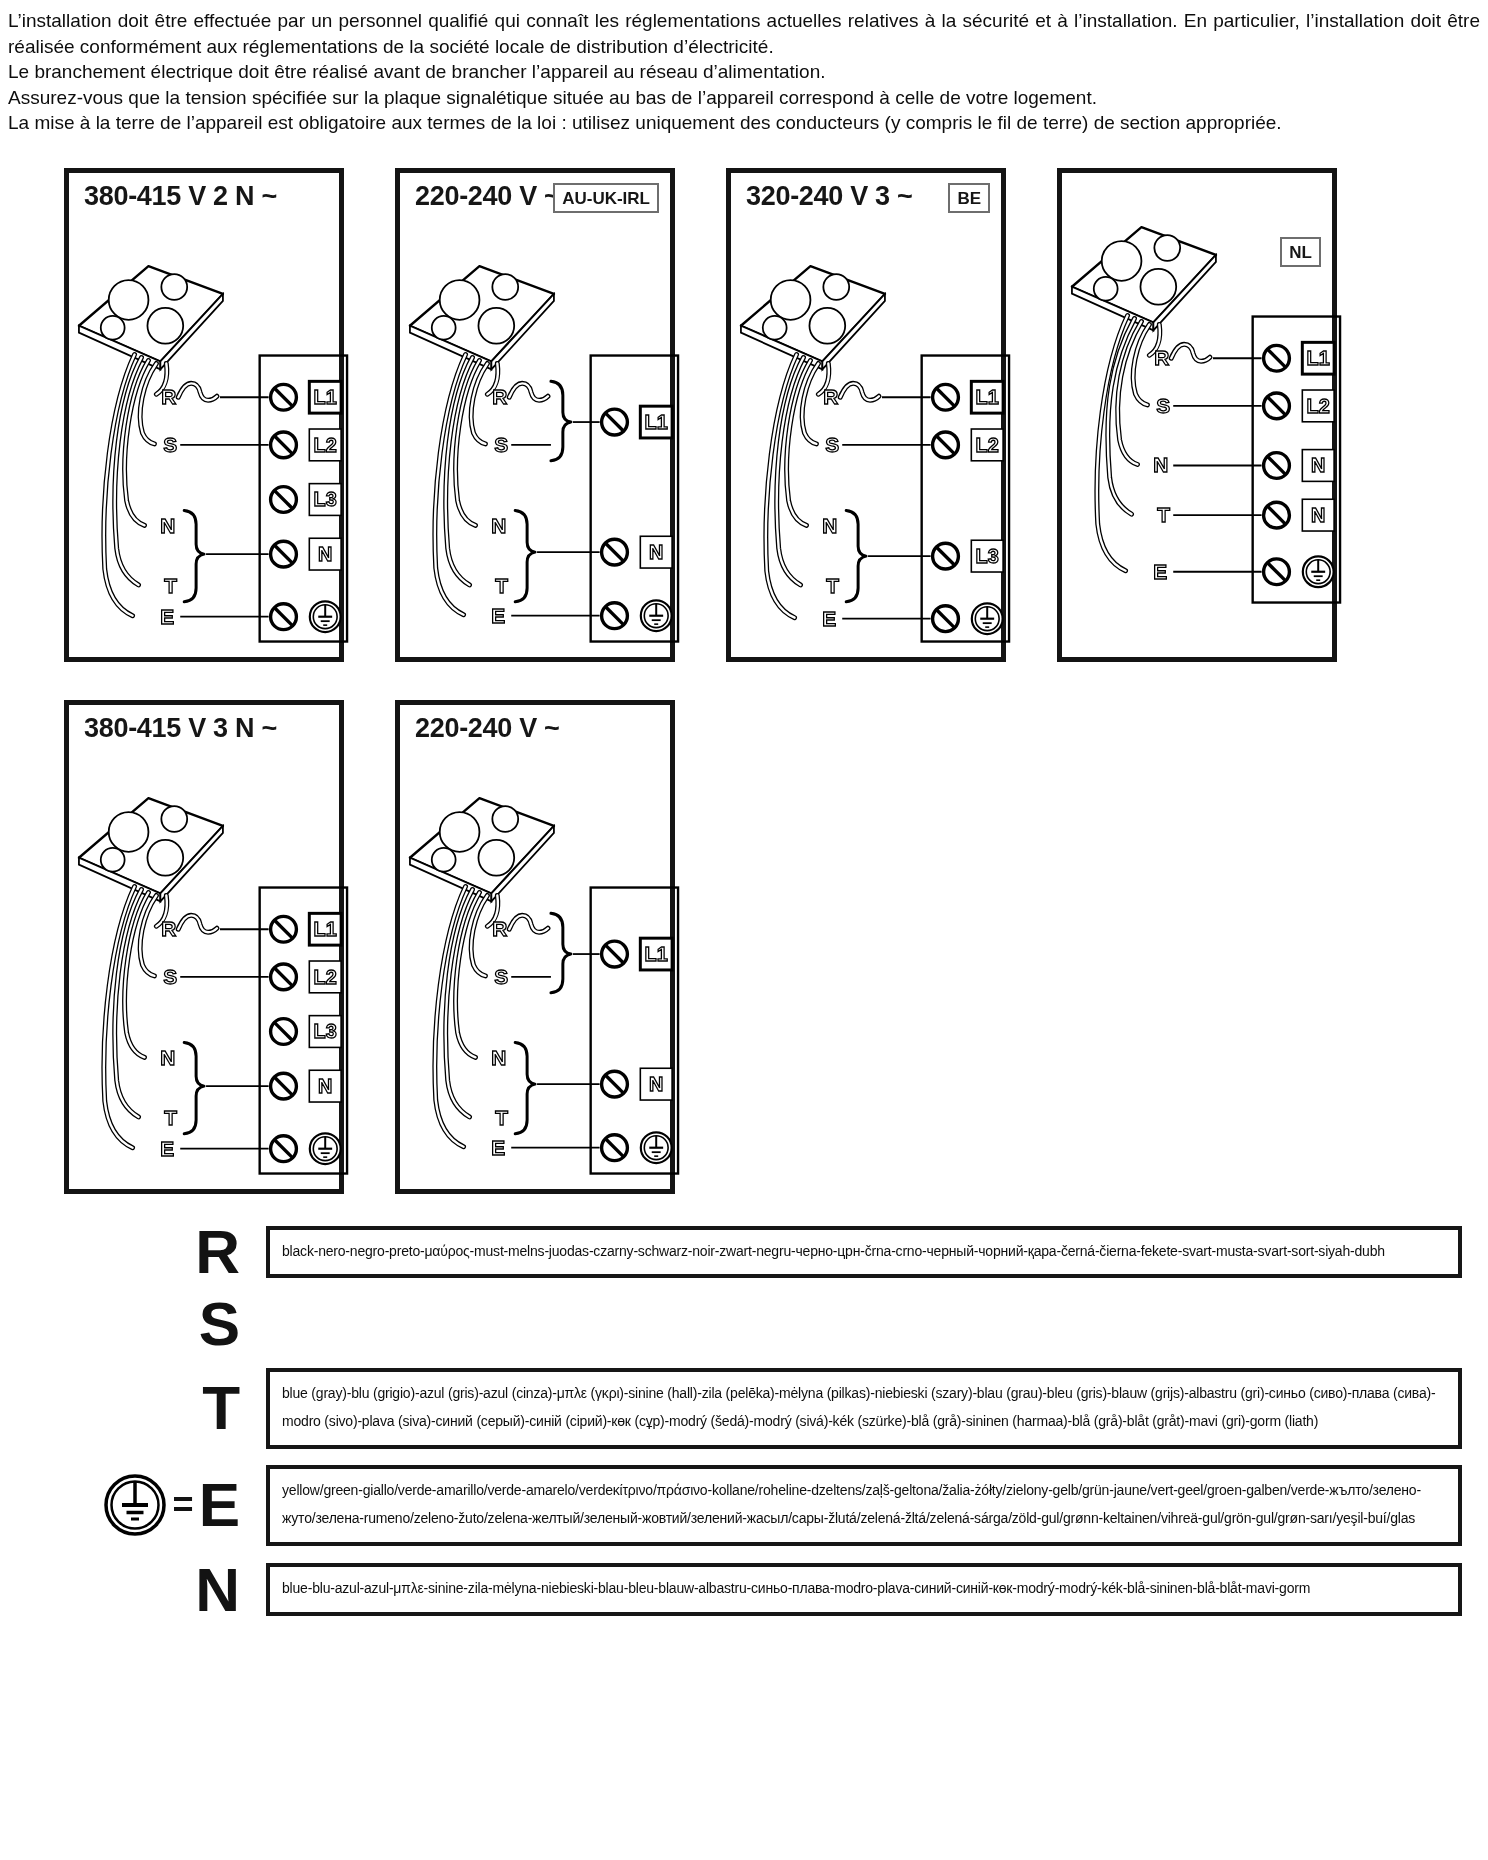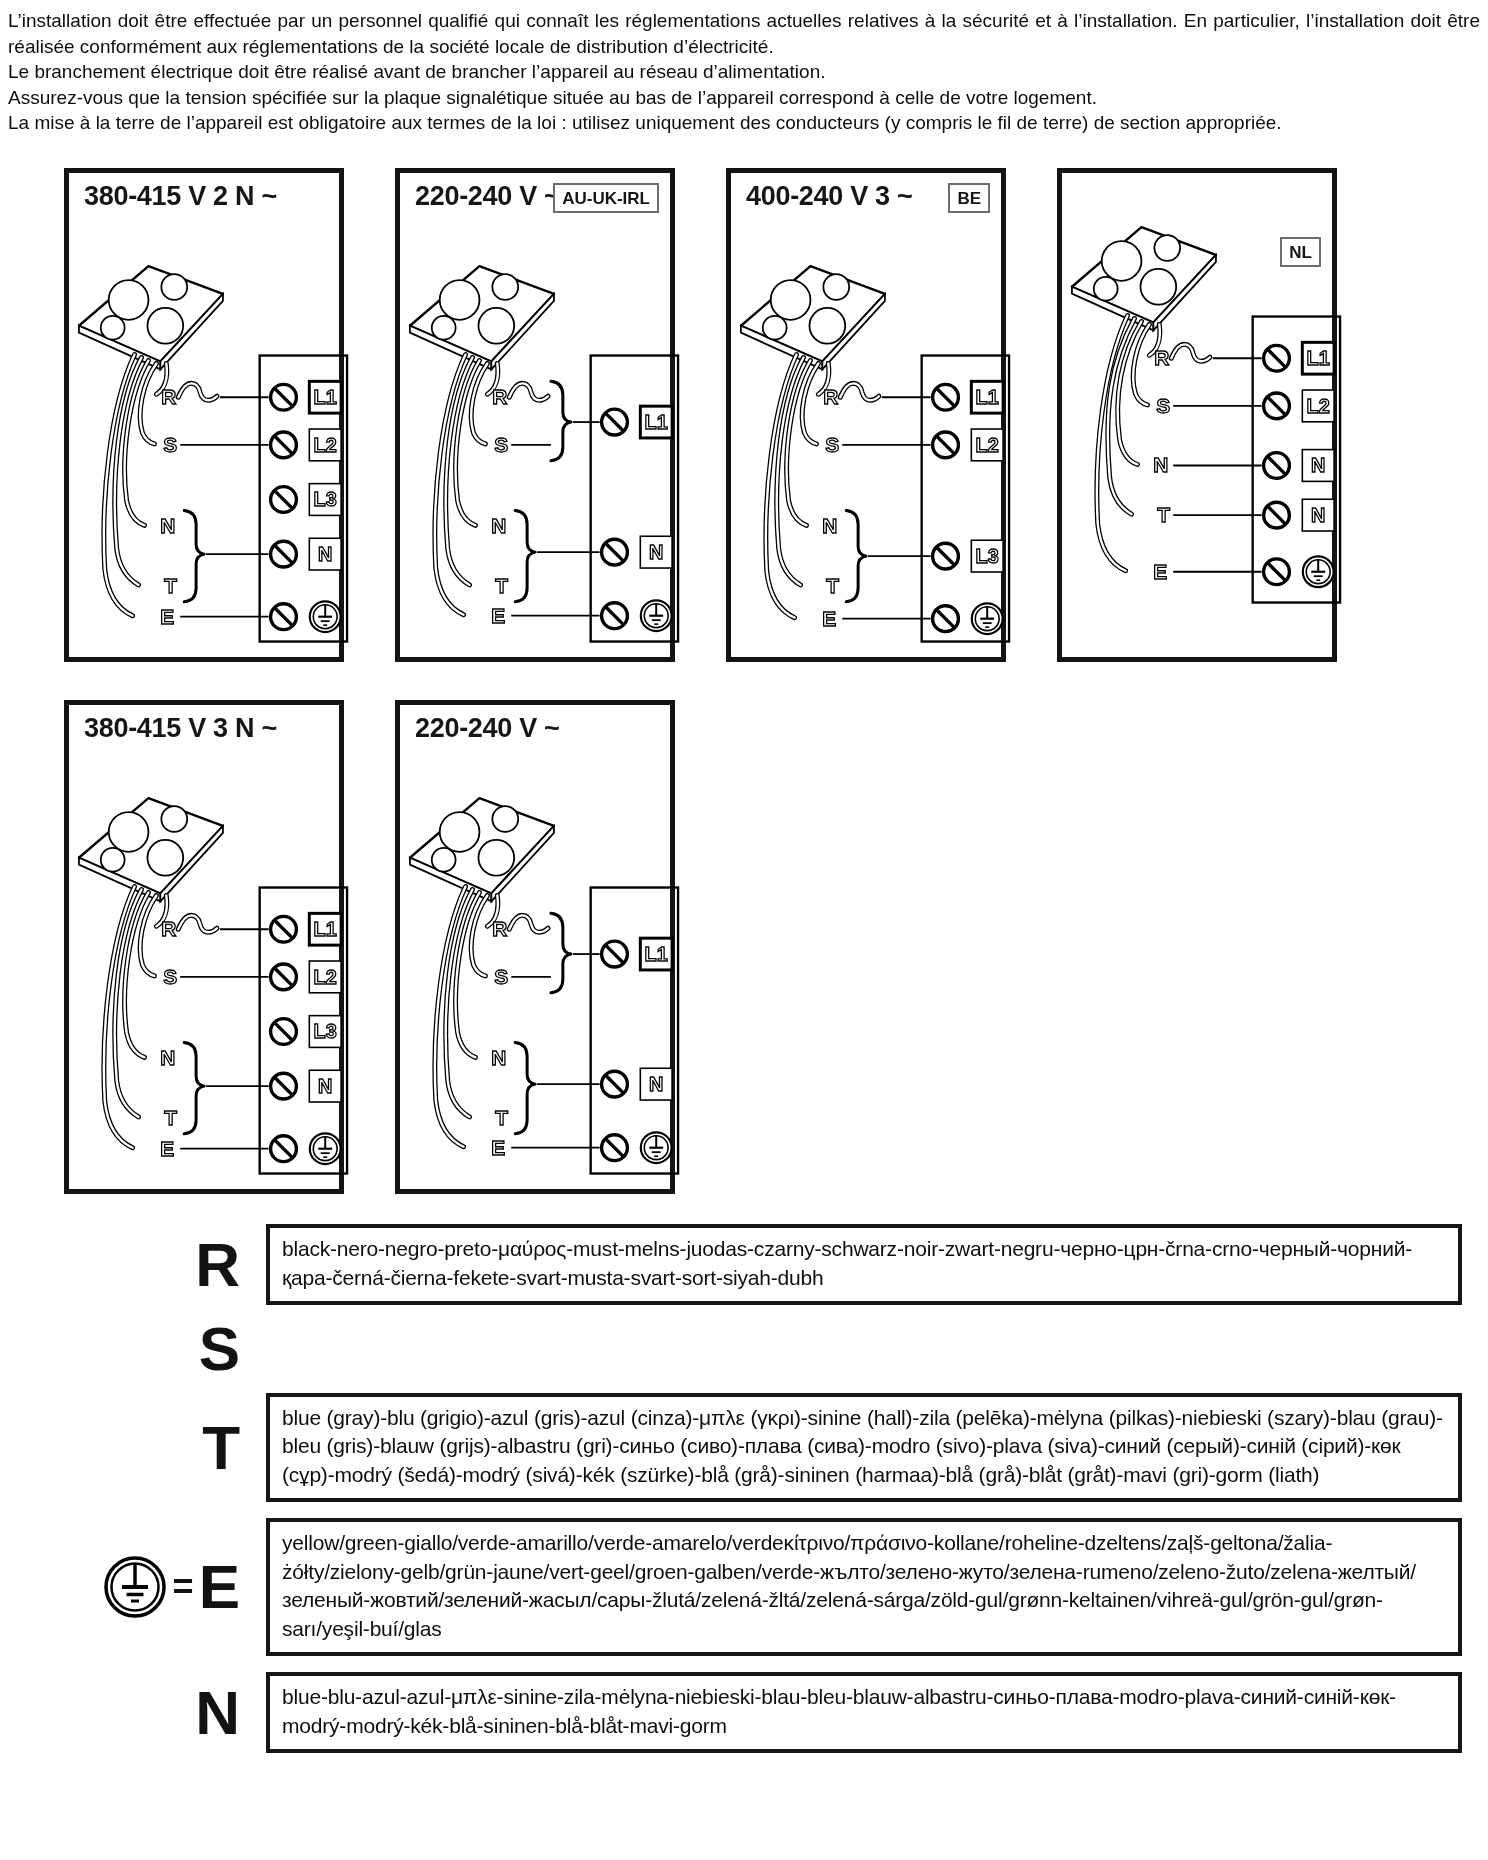--- a/index.html
+++ b/index.html
@@ -22,21 +22,21 @@
   .wlbl{font:700 21px "Liberation Sans",sans-serif;fill:#fff;stroke:#000;stroke-width:1.3px;}
   .tlbl{font:700 20px "Liberation Sans",sans-serif;fill:#fff;stroke:#000;stroke-width:1.3px;text-anchor:middle;}
   .cline{stroke:#000;stroke-width:1.8;}
   .brace{stroke:#000;stroke-width:3;fill:none;stroke-linecap:round;stroke-linejoin:round;}
   
   .legend{position:absolute;top:1224px;left:78px;right:26px;display:flex;flex-direction:column;gap:16px;}
   .lrow{display:flex;align-items:center;}
   .lsymcell{width:188px;display:flex;justify-content:flex-end;align-items:center;padding-right:26px;box-sizing:border-box;flex:none;}
   .lsym{font-size:62px;font-weight:800;line-height:0.9;color:#131313;}
   .leq{font-size:36px;font-weight:800;margin:0 5px;color:#131313;}
-  .ltext{flex:1;border:4px solid #161616;padding:7px 12px 9px;font-size:21px;line-height:28.5px;
+  .ltext{flex:1;border:4px solid #161616;padding:7px 12px 9px;font-size:14px;line-height:28.5px;
          letter-spacing:-0.2px;color:#0e0e0e;background:#fff;overflow-wrap:break-word;}
 </style>
 </head>
 <body>
 
 <div class="page">
 
   <div class="intro">
     <p>L’installation doit être effectuée par un personnel qualifié qui connaît les réglementations actuelles relatives à la sécurité et à l’installation. En particulier, l’installation doit être réalisée conformément aux réglementations de la société locale de distribution d’électricité.</p>
     <p>Le branchement électrique doit être réalisé avant de brancher l’appareil au réseau d’alimentation.</p>
@@ -187,21 +187,21 @@
             <line x1="112" y1="232" x2="152" y2="232" class="cline"></line>
             <path d="M 152,168 C 161,169 164,174 164,182 L 164,199 C 164,205 167,208 172,209 C 167,210 164,213 164,219 L 164,234 C 164,242 161,247 152,248" class="brace"></path>
             <line x1="174" y1="209" x2="201" y2="209" class="cline"></line>
             <path d="M 116,298 C 125,299 128,304 128,312 L 128,330 C 128,336 131,339 136,340 C 131,341 128,344 128,350 L 128,376 C 128,384 125,389 116,390" class="brace"></path>
             <line x1="138" y1="340" x2="201" y2="340" class="cline"></line>
             <line x1="112" y1="404" x2="201" y2="404" class="cline"></line>
           </g>
         </svg>
       </div>
       <div class="dbox">
-        <div class="dtitle">400-240 V 3 ~</div>
+        <div class="dtitle">320-240 V 3 ~</div>
         <div class="badge">BE</div>
         <svg width="286" height="436" viewBox="0 0 288 436" class="dsvg">
           <g>
             <path d="M 10,112 L 80,52 L 155,80 L 92,148 Z" fill="#fff" stroke="#000" stroke-width="2.4" stroke-linejoin="round"></path>
             <path d="M 10,112 L 92,148 L 92,156 L 10,119 Z" fill="#fff" stroke="#000" stroke-width="1.8"></path>
             <path d="M 92,148 L 155,80 L 155,87 L 92,156 Z" fill="#fff" stroke="#000" stroke-width="1.8"></path>
             <circle cx="60" cy="86" r="20" fill="#fff" stroke="#000" stroke-width="1.8"></circle>
             <circle cx="106" cy="73" r="13" fill="#fff" stroke="#000" stroke-width="1.8"></circle>
             <circle cx="44" cy="114" r="12" fill="#fff" stroke="#000" stroke-width="1.8"></circle>
             <circle cx="97" cy="112" r="18" fill="#fff" stroke="#000" stroke-width="1.8"></circle>

